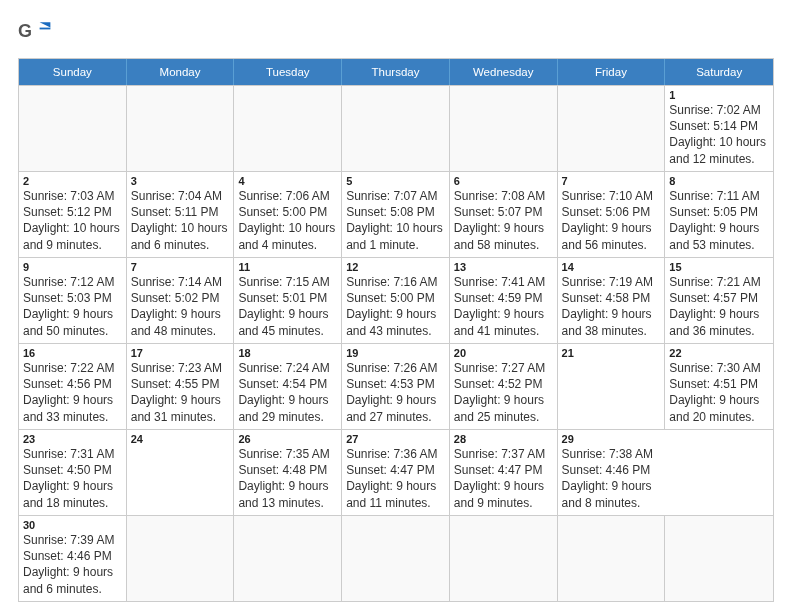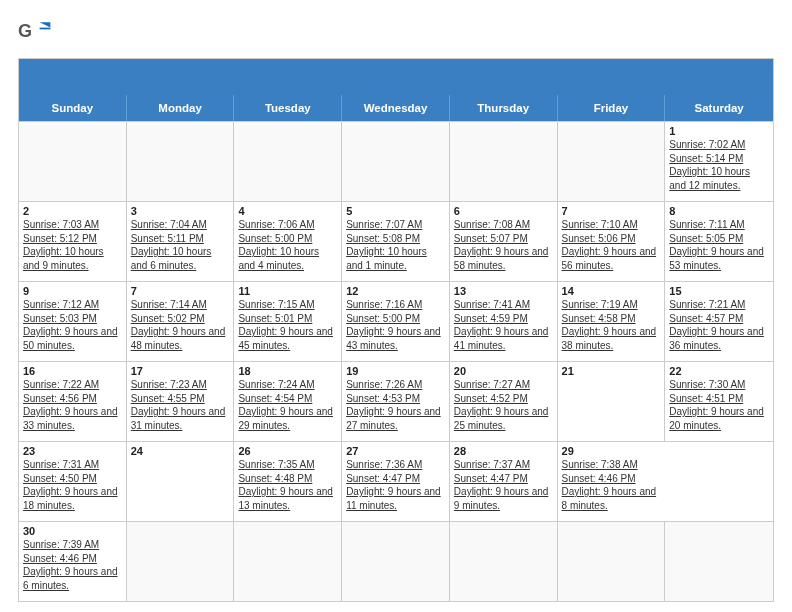--- a/index.html
+++ b/index.html
@@ -62,25 +62,24 @@
       border: 1px solid #ccc;
     }
     .cal-header {
       display: grid;
       grid-template-columns: repeat(7, 1fr);
       background: #3a7fc1;
     }
     .cal-header-cell {
       color: #fff;
       font-size: 11.5px;
-      font-weight: bold;
+      font-weight: normal;
       text-align: center;
       padding: 7px 2px;
       border-right: 1px solid #5a9fd4;
-      margin-top: 36px;
     }
     .cal-header-cell:last-child { border-right: none; }
     .cal-body {
       flex: 1;
       display: grid;
       grid-template-rows: repeat(6, 1fr);
     }
     .cal-row {
       display: grid;
       grid-template-columns: repeat(7, 1fr);
@@ -97,24 +96,23 @@
     .cal-cell:last-child { border-right: none; }
     .cal-cell.empty { background: #f9f9f9; }
     .day-num {
       font-size: 11px;
       font-weight: bold;
       color: #222;
       display: block;
       margin-bottom: 1px;
     }
     .day-info {
-      font-size: 10px;
+      font-size: 12px;
       color: #333;
       line-height: 1.35;
-      text-decoration: underline;
     }
   </style>
 </head>
 <body>
 
 <div class="page">
   <div class="header">
     <div class="logo">
       <div class="logo-icon">
         <svg viewBox="0 0 40 32" xmlns="http://www.w3.org/2000/svg">
@@ -134,22 +132,22 @@
       <h1></h1>
       <h2></h2>
     </div>
   </div>
 
   <div class="calendar">
     <div class="cal-header" id="cal-header">
         <div class="cal-header-cell">Sunday</div>
         <div class="cal-header-cell">Monday</div>
         <div class="cal-header-cell">Tuesday</div>
+        <div class="cal-header-cell">Thursday</div>
         <div class="cal-header-cell">Wednesday</div>
-        <div class="cal-header-cell">Thursday</div>
         <div class="cal-header-cell">Friday</div>
         <div class="cal-header-cell">Saturday</div>
       </div>
     <div class="cal-body" id="cal-body">
         <div class="cal-row">
           <div class="cal-cell empty"></div>
           <div class="cal-cell empty"></div>
           <div class="cal-cell empty"></div>
           <div class="cal-cell empty"></div>
           <div class="cal-cell empty"></div>

